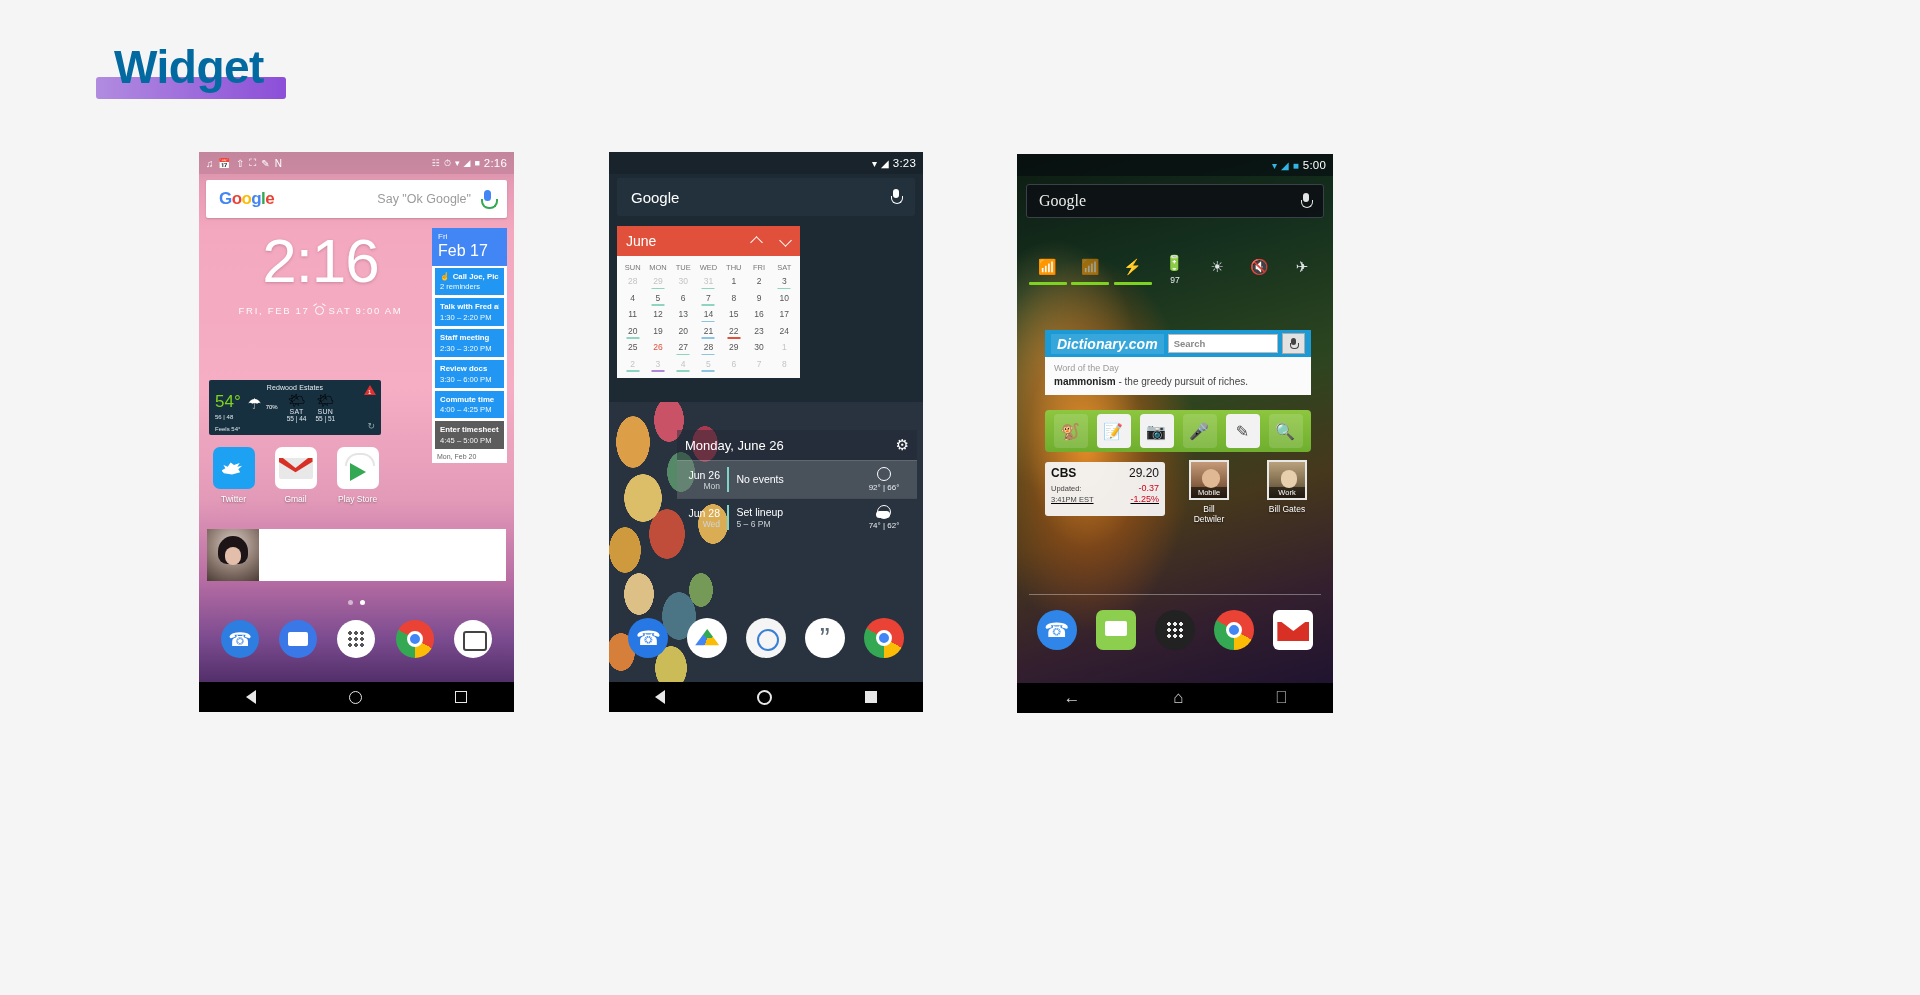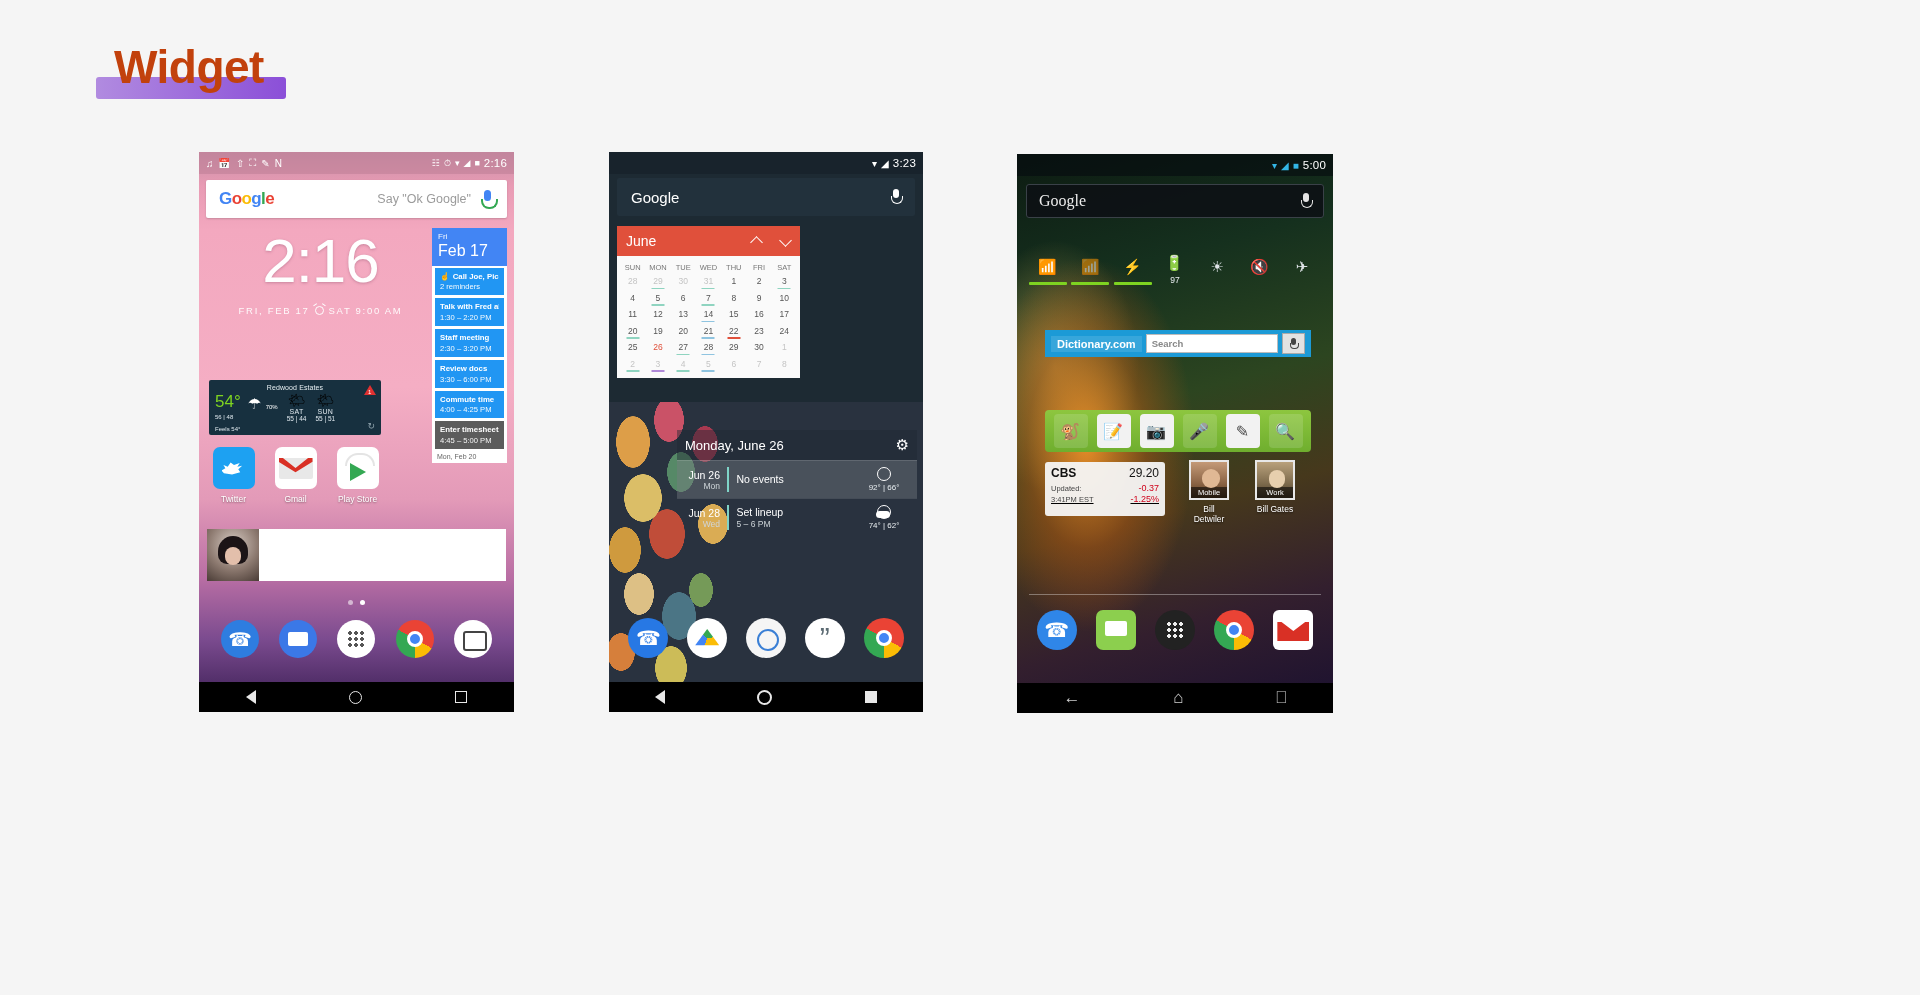--- a/index.html
+++ b/index.html
@@ -12,21 +12,21 @@
 
   
   .title-wrap { position: absolute; left: 96px; top: 44px; }
   .title-hl {
     position: absolute; left: 0; top: 33px; width: 190px; height: 22px;
     background: linear-gradient(90deg, #b18be0 0%, #8b4fd8 100%);
     border-radius: 3px;
   }
   .title-text {
     position: relative;
-    font-size: 46px; font-weight: bold; color: #c2410c;
+    font-size: 46px; font-weight: bold; color: #0369a1;
     letter-spacing: -0.5px; line-height: 1;
     padding: 0 18px;
   }
 
   
   .phone { position: absolute; overflow: hidden; }
   #phone1 { left: 199px; top: 152px; width: 315px; height: 560px; background:#000; }
   #phone2 { left: 609px; top: 152px; width: 314px; height: 560px; background:#000; }
   #phone3 { left: 1017px; top: 154px; width: 316px; height: 559px; background:#000; }
 
@@ -306,21 +306,21 @@
 
   .toggles { position:absolute; left:12px; top:100px; width:292px;
              display:flex; justify-content:space-between; align-items:flex-end; }
   .tg { width:38px; text-align:center; color:#dfe4e8; font-size:15px; position:relative; }
   .tg .bar { height:3px; margin-top:6px; border-radius:1px; background:rgba(255,255,255,.25); }
   .tg .bar.on { background:#7ed321; }
   .tg .pct { font-size:8.5px; color:#e8edf0; margin-top:3px; }
 
   .dict { position:absolute; left:28px; top:176px; width:266px; }
   .dict-head { background:#1c9ad6; height:27px; display:flex; align-items:center; padding:0 6px; }
-  .dict-logo { color:#fff; font-size:11px; font-weight:bold;
+  .dict-logo { color:#fff; font-size:14px; font-style:italic; font-weight:bold;
                background:rgba(255,255,255,.12); padding:2px 6px; border-radius:0; }
   .dict-input { flex:1; margin-left:4px; height:19px; background:#fff;
                 border:1px solid #bbb; font-size:9.5px; color:#888; padding:0 5px;
                 display:flex; align-items:center;font-weight:bold; }
   .dict-mic { width:23px; height:21px; background:#e2e2e2; border:1px solid #aaa;
               margin-left:4px; display:flex; align-items:center; justify-content:center; }
   .dict-mic i { width:7px;height:12px;position:relative;font-style:normal;display:block;}
   .dict-mic i::before{content:'';position:absolute;left:1px;top:0;width:5px;height:7px;border-radius:2.5px;background:#444;}
   .dict-mic i::after{content:'';position:absolute;left:0;top:5px;width:7px;height:5px;border:1.3px solid #444;border-top:none;border-radius:0 0 4px 4px;}
   .dict-body { background:#fbfbfb; padding:6px 9px 8px; }
@@ -344,21 +344,21 @@
   .st-px { margin-left:auto; font-size:12px; color:#111; }
   .st-row2 { display:flex; align-items:baseline; margin-top:3px; }
   .st-lbl { font-size:7.5px; color:#444; }
   .st-chg { margin-left:auto; font-size:9px; color:#d0021b; }
   .st-row3 { display:flex; align-items:baseline; margin-top:1px;text-decoration:underline; }
   .st-time { font-size:7.5px; color:#444; }
   .st-pct { margin-left:auto; font-size:9px; color:#d0021b; }
 
   .contact { position:absolute; width:44px; text-align:center; }
   #c1 { left:170px; top:306px; }
-  #c2 { left:236px; top:306px; }
+  #c2 { left:248px; top:306px; }
   .ct-img { width:40px; height:40px; margin:0 auto; border:2px solid #e8e8e8; position:relative; overflow:hidden; }
   .ct-img.m { background:linear-gradient(180deg,#c49a78 0%,#8a6344 60%,#50381f 100%); }
   .ct-img.m::after{content:'';position:absolute;left:11px;top:7px;width:18px;height:19px;
     background:#e0b894;border-radius:9px;}
   .ct-img.w { background:linear-gradient(180deg,#b9a17c 0%,#7d6a4c 60%,#4a3c2a 100%); }
   .ct-img.w::after{content:'';position:absolute;left:12px;top:8px;width:16px;height:18px;
     background:#e7cfae;border-radius:8px;}
   .ct-tag { position:absolute; left:0; right:0; bottom:0; background:rgba(0,0,0,.55);
             color:#fff; font-size:7.5px; padding:1px 0; }
   .ct-name { font-size:8.5px; color:#fff; margin-top:4px; text-shadow:0 1px 2px rgba(0,0,0,.6); }
@@ -734,20 +734,26 @@
   </div>
 
   <div class="dict">
     <div class="dict-head">
       <span class="dict-logo">Dictionary.com</span>
       <span class="dict-input">Search</span>
       <span class="dict-mic">
           <i></i>
         </span>
     </div>
+    <div class="dict-body">
+      <div class="dict-wotd">Word of the Day</div>
+      <div class="dict-word">
+        <b>mammonism</b><span> - the greedy pursuit of riches.</span>
+      </div>
+    </div>
   </div>
 
   <div class="etools">
     <div class="et">🐒</div>
     <div class="et white">📝</div>
     <div class="et white">📷</div>
     <div class="et">🎤</div>
     <div class="et white">✎</div>
     <div class="et">🔍</div>
   </div>

